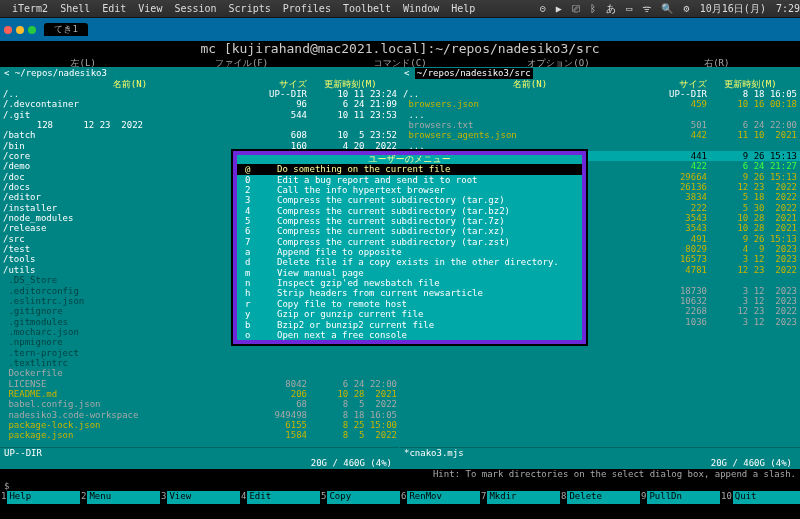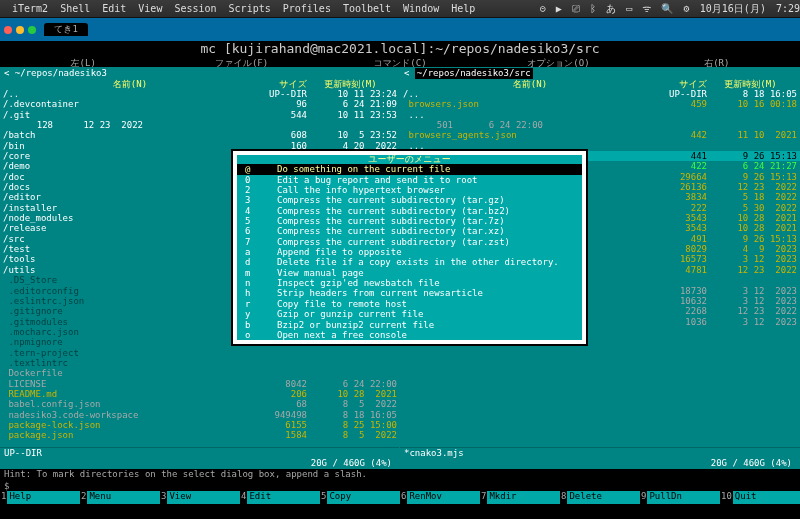--- a/index.html
+++ b/index.html
@@ -46,30 +46,30 @@
   .row .fsize { width:50px; text-align:right; white-space:pre; }
   .row .fdate { width:90px; text-align:right; white-space:pre;}
   .row.sel { background:#00a8a8; color:#000; }
   .row.sel .fname, .row.sel .fsize, .row.sel .fdate { color:#000; }
   .panel-foot { position:absolute; bottom:0; left:0; right:0; display:flex; flex-direction:column; }
   .panel-status { background:#008383; color:#fff; font-size:9px; padding:0 4px; display:flex; justify-content:space-between; border-top:1px solid #006666;}
   .panel-space { text-align:right; color:#fff; font-size:9px; padding-right:8px; }
 
   
   .usermenu { position:absolute; top:150px; left:232px; width:355px; background:#00a8a8;  border:1px solid #000; box-shadow: 0 0 0 1px #000; z-index:50; }
-  .usermenu-border { border:4px solid #ffffff; }
+  .usermenu-border { border:4px solid #6d28d9; }
   .usermenu-title { color:#ffff99; text-align:center; font-size:9px; margin-top:-1px;}
   .menuitem { display:flex; color:#fff; font-size:9px; padding:0 8px; }
   .menuitem .key { width:32px; color:#fff; }
   .menuitem .desc { flex:1; }
   .menuitem.hl { background:#000; color:#ffff99; }
   .menuitem.hl .key, .menuitem.hl .desc { color:#ffff99; }
 
   
-  .hint { background:#000; color:#a8a8a8; font-size:9px; padding:1px 4px; }
+  .hint { background:#000; color:#a8a8a8; font-size:9px; padding:1px 4px;text-align:right; }
   .prompt { background:#000; color:#a8a8a8; font-size:9px; padding:0 4px; }
 
   
   .fkeys { display:flex; background:#000; font-size:9px; height:13px; }
   .fkey { flex:1; display:flex; }
   .fkey .num { background:#000; color:#a8a8a8; padding:0 1px; }
   .fkey .lbl { background:#00a8a8; color:#000; flex:1; padding:0 2px; }
 </style>
 </head>
 <body>
@@ -332,20 +332,21 @@
           <span class="fname"> browsers.json</span>
           <span class="fsize">459</span>
           <span class="fdate">10 16 00:18</span>
         </div>
         <div class="row dir">
           <span class="fname"> ...</span>
           <span class="fsize"></span>
           <span class="fdate"></span>
         </div>
         <div class="row norm">
+          <span class="fname"> browsers.txt</span>
           <span class="fsize">501</span>
           <span class="fdate"> 6 24 22:00</span>
         </div>
         <div class="row yel">
           <span class="fname"> browsers_agents.json</span>
           <span class="fsize">442</span>
           <span class="fdate">11 10  2021</span>
         </div>
         <div class="row dir">
           <span class="fname"> ...</span>

